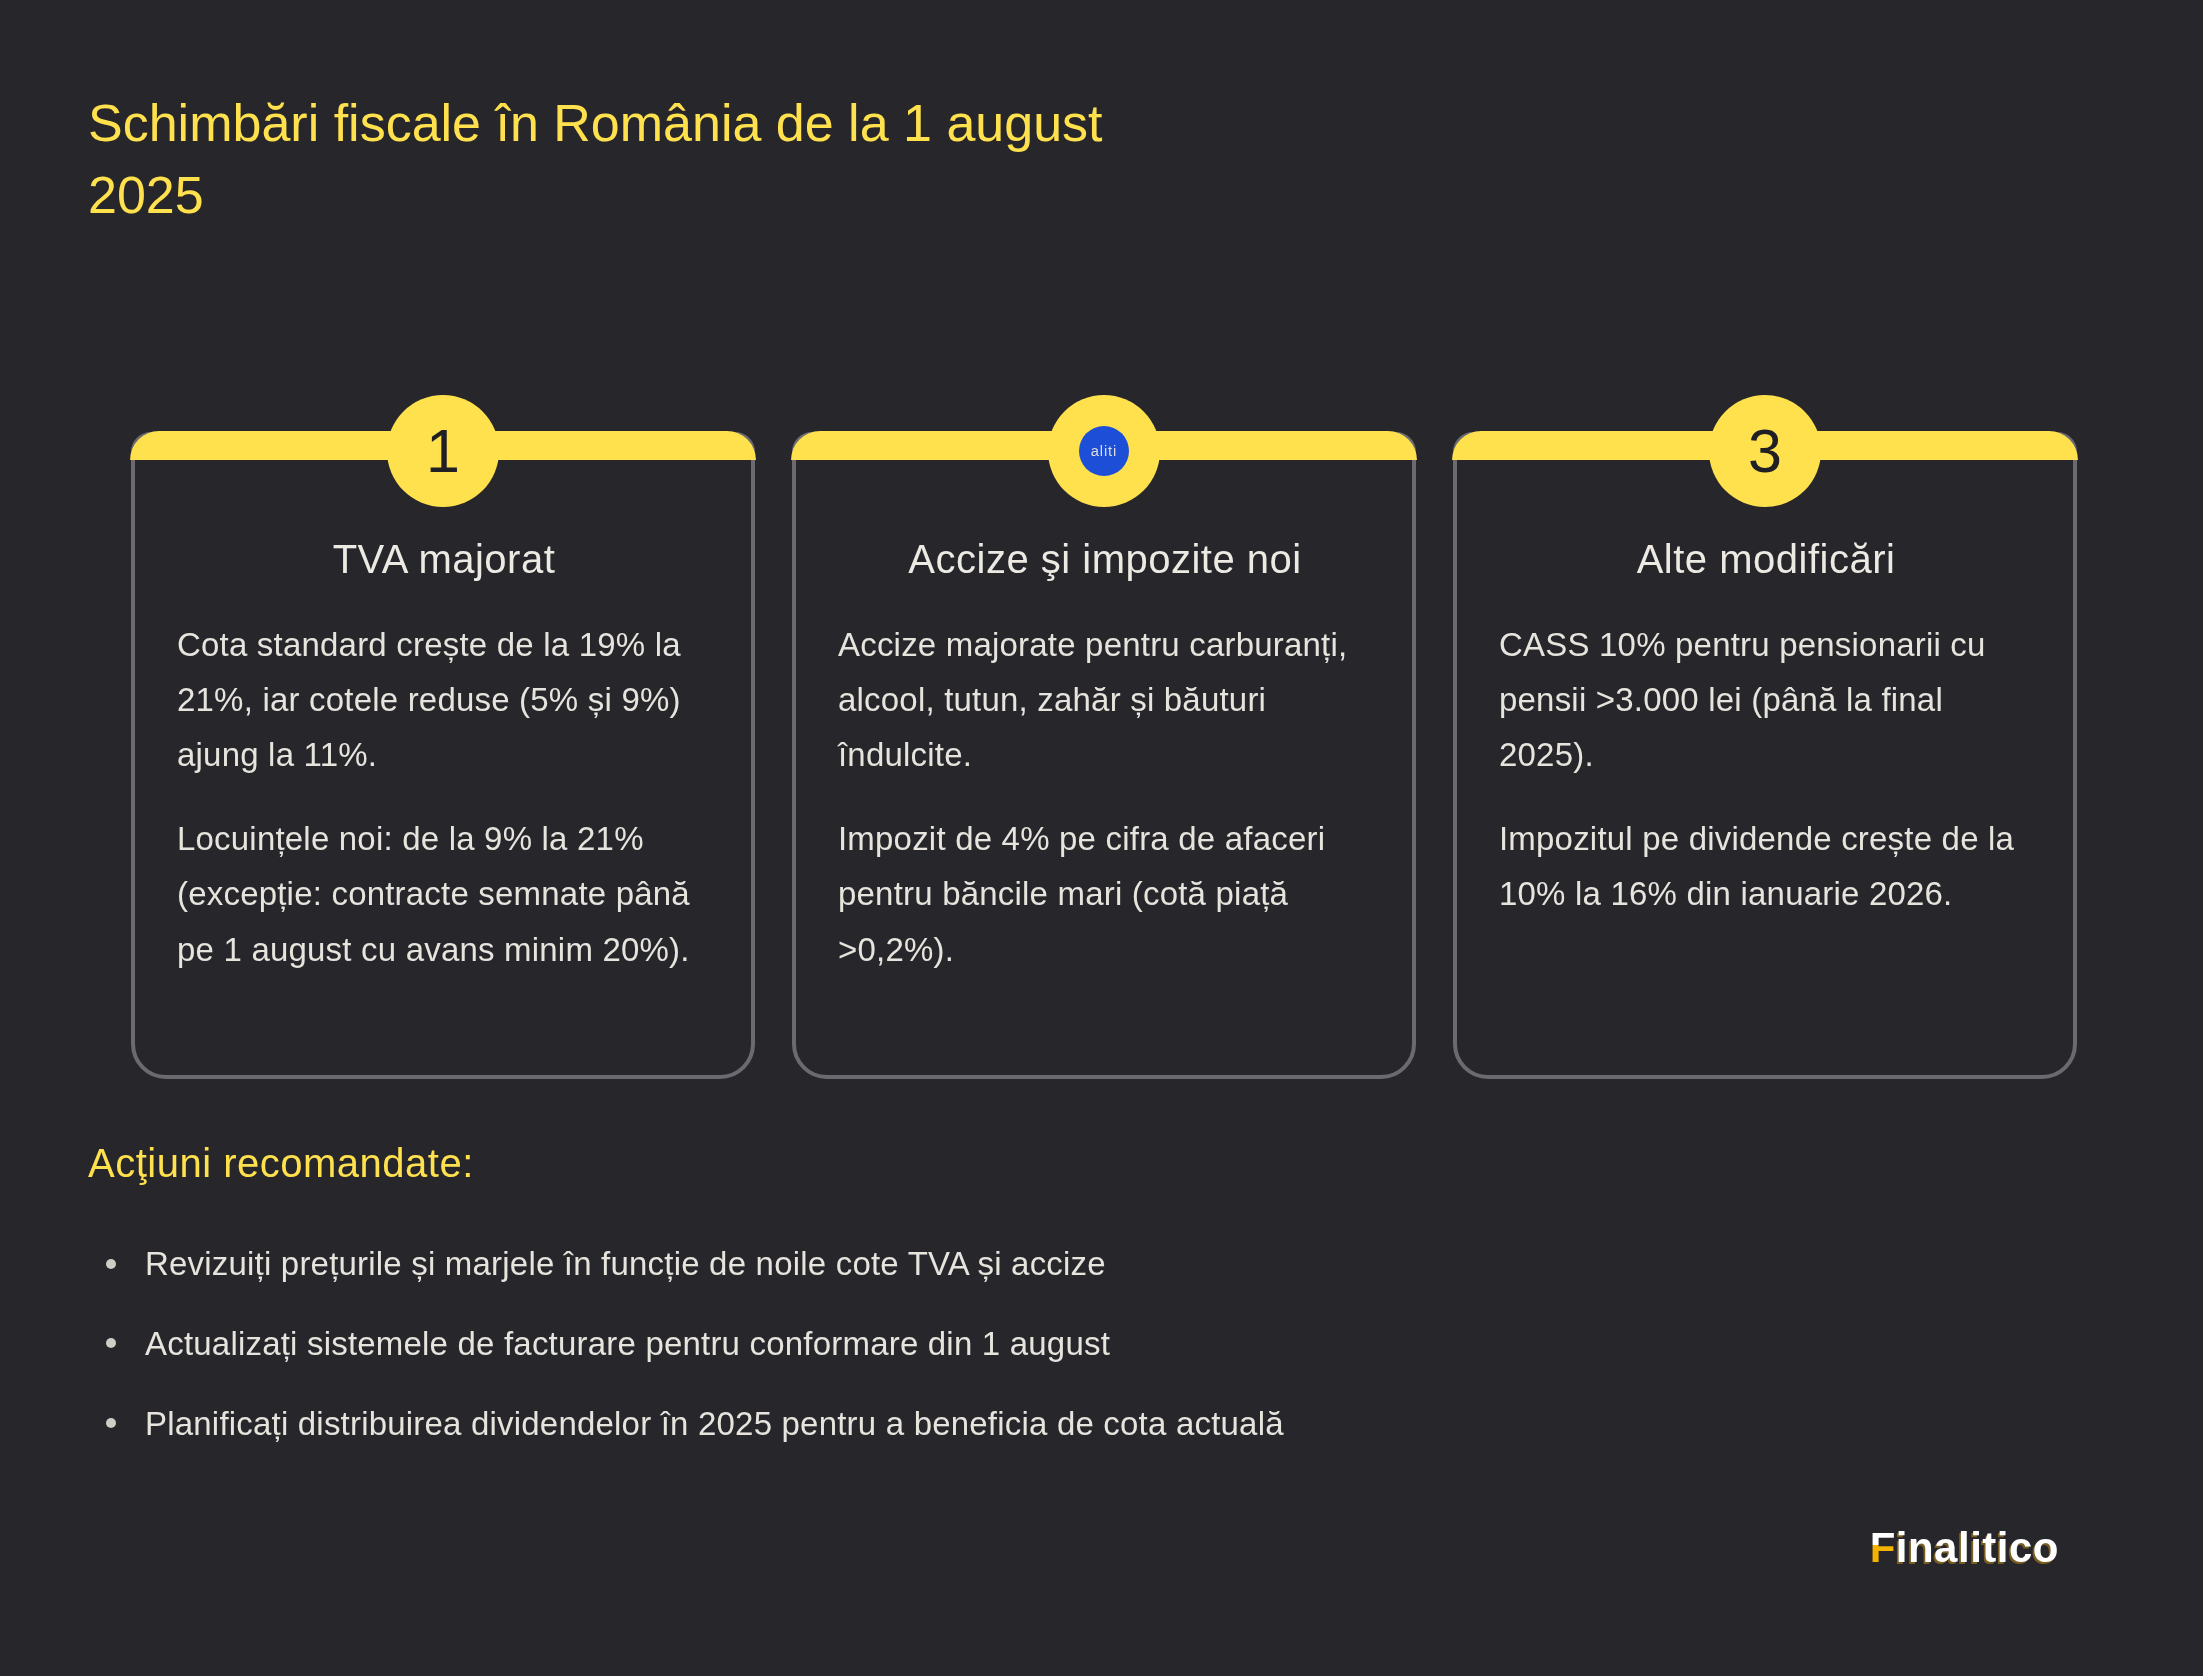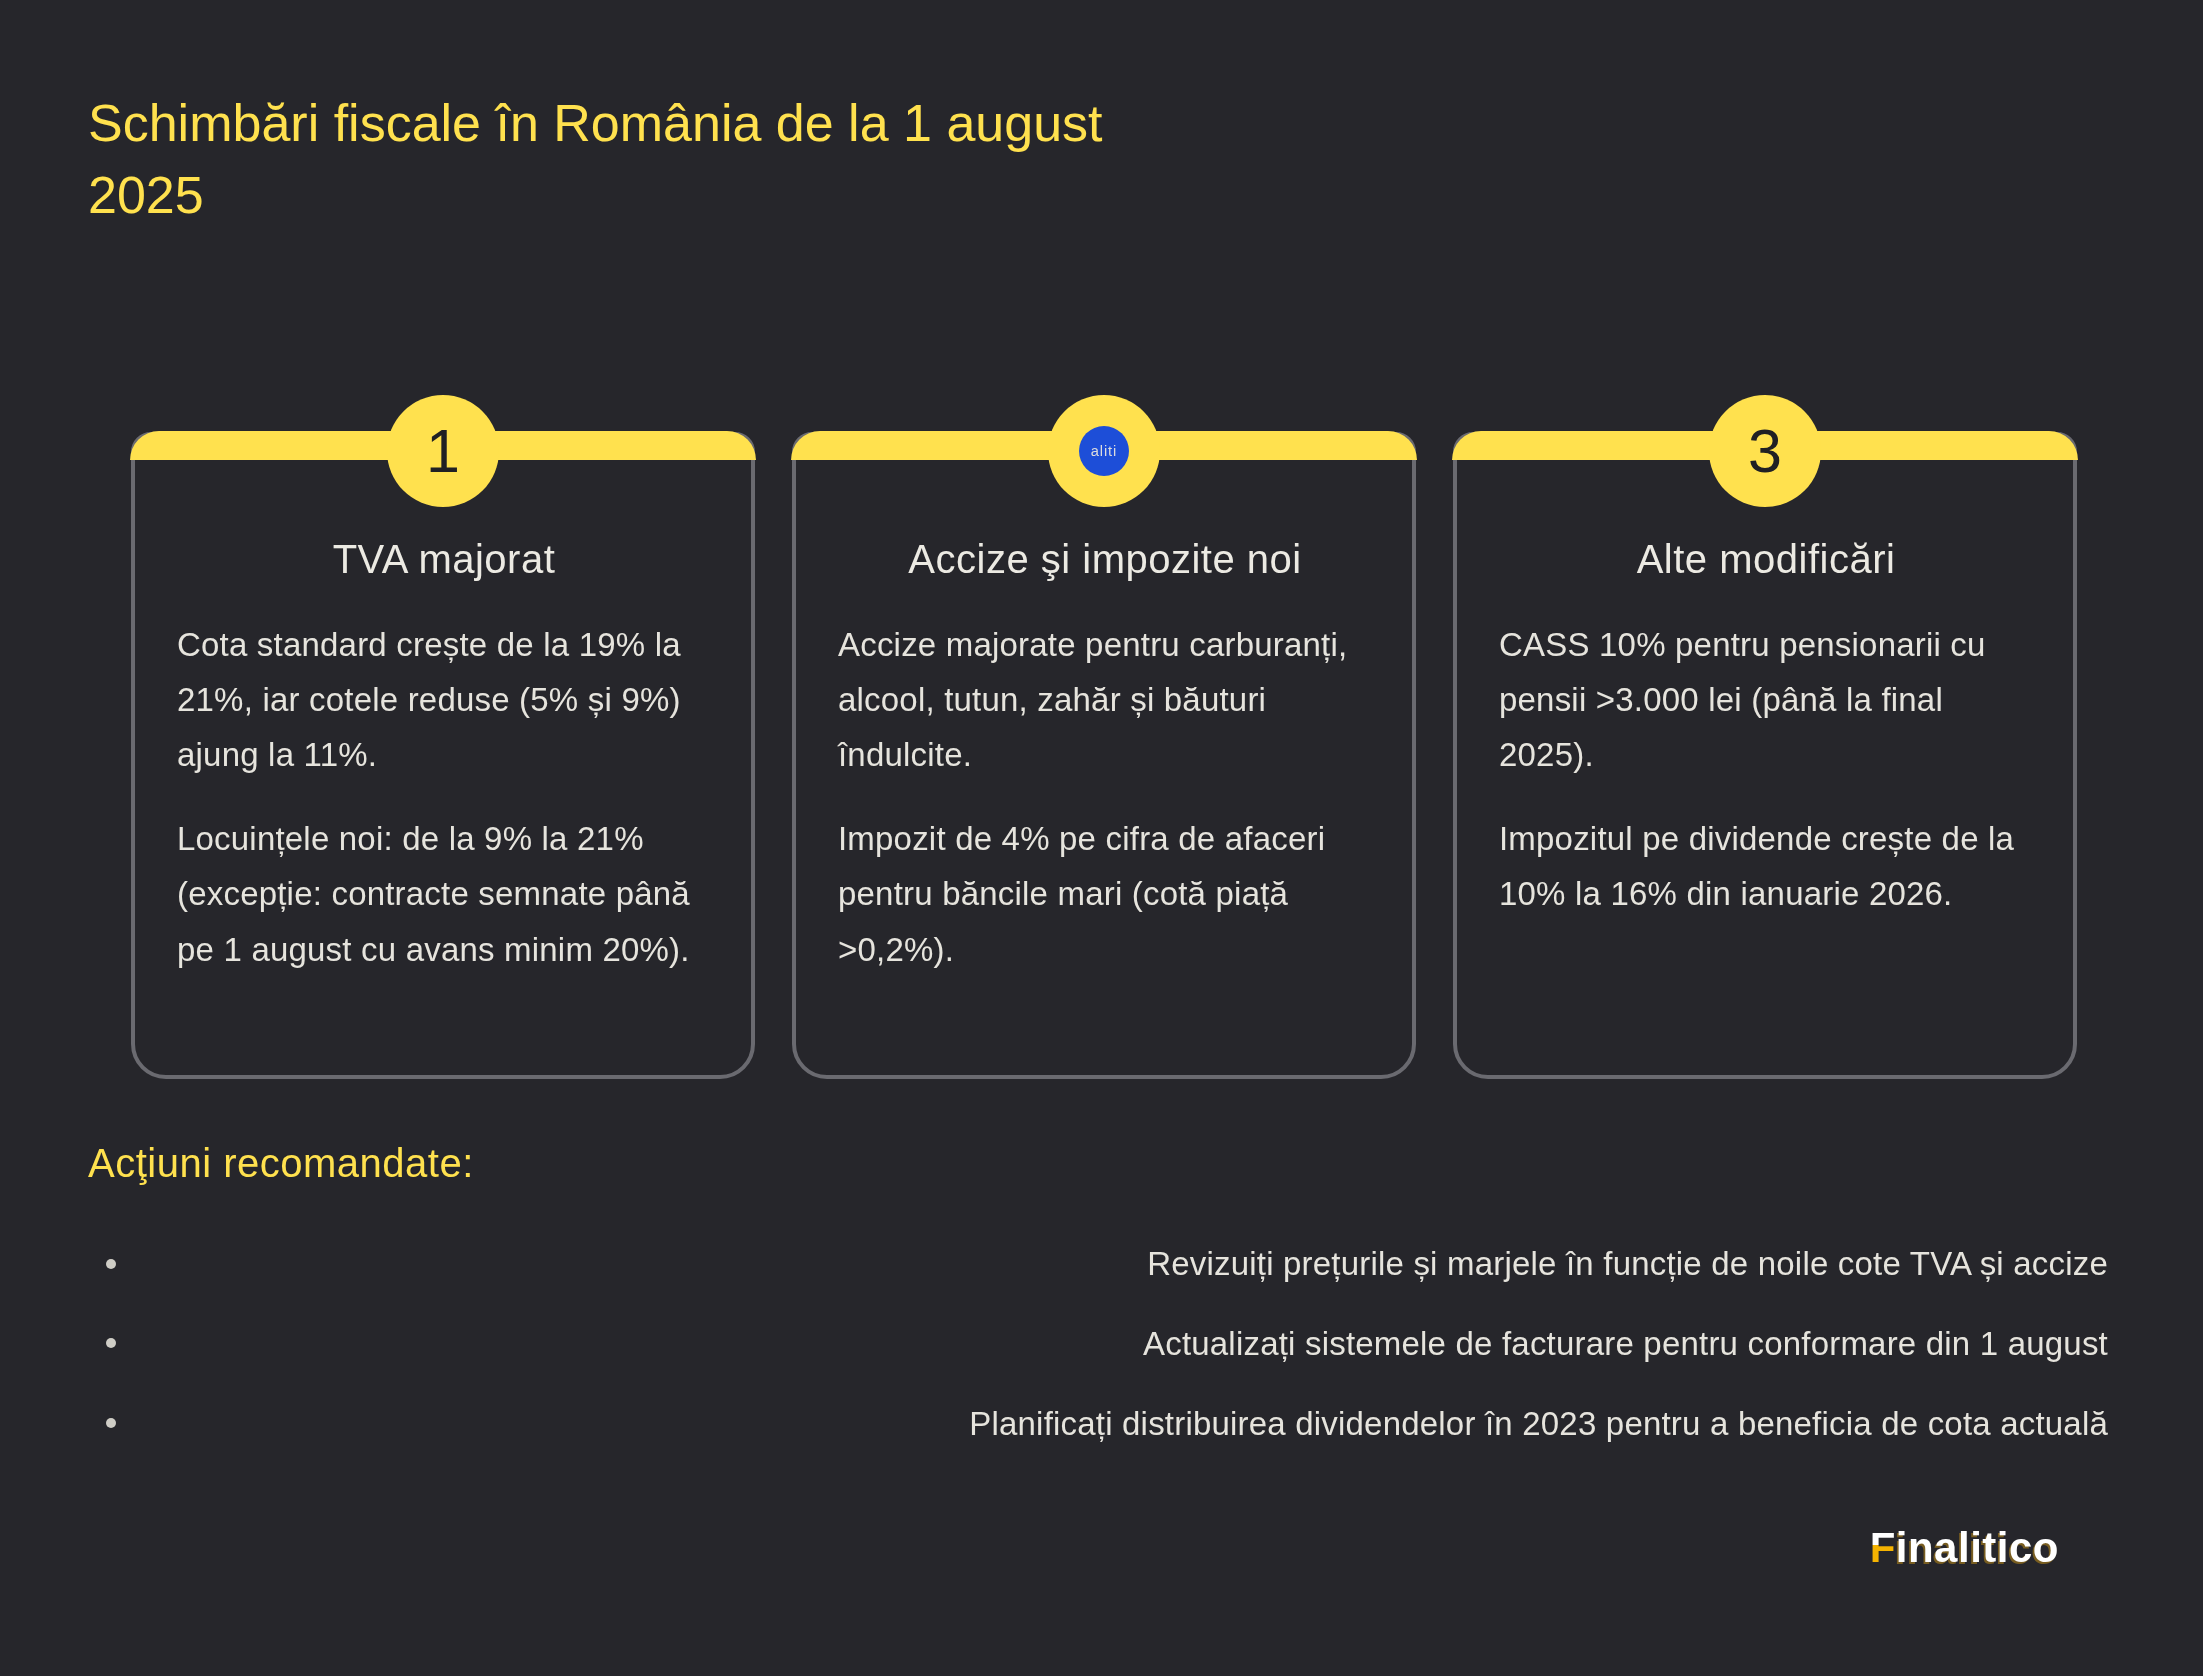--- a/index.html
+++ b/index.html
@@ -63,21 +63,20 @@
   }
   .actions-heading{
     color:#FFE14E;font-size:40px;font-weight:500;letter-spacing:0.5px;
     margin:0 0 57px 0;
   }
   .actions-list{list-style:none;margin:0;padding:0;}
   .action-item{
     position:relative;padding-left:57px;margin-bottom:37px;
     color:#E6E4DD;font-size:33px;font-weight:400;line-height:1.3;
     letter-spacing:0.2px;
-    text-align:right;
   }
   .bullet-dot{
     position:absolute;left:18.4px;top:15.6px;width:10px;height:10px;
     border-radius:50%;background:#CFCDC6;display:block;
   }
 
   .brand{
     position:absolute;right:145px;bottom:108px;
     font-size:42px;font-weight:700;letter-spacing:0.5px;line-height:1;
     white-space:nowrap;
@@ -148,21 +147,21 @@
     <li class="action-item">
       <span class="bullet-dot"></span>
       <span>Revizuiți prețurile și marjele în funcție de noile cote TVA și accize</span>
     </li>
     <li class="action-item">
       <span class="bullet-dot"></span>
       <span>Actualizați sistemele de facturare pentru conformare din 1 august</span>
     </li>
     <li class="action-item">
       <span class="bullet-dot"></span>
-      <span>Planificați distribuirea dividendelor în 2023 pentru a beneficia de cota actuală</span>
+      <span>Planificați distribuirea dividendelor în 2025 pentru a beneficia de cota actuală</span>
     </li>
   </ul>
 </div>
 
 <div class="brand">
   <span class="brand-f">F</span><span class="brand-rest">inalitico</span>
 </div>
 
 
 </body></html>

